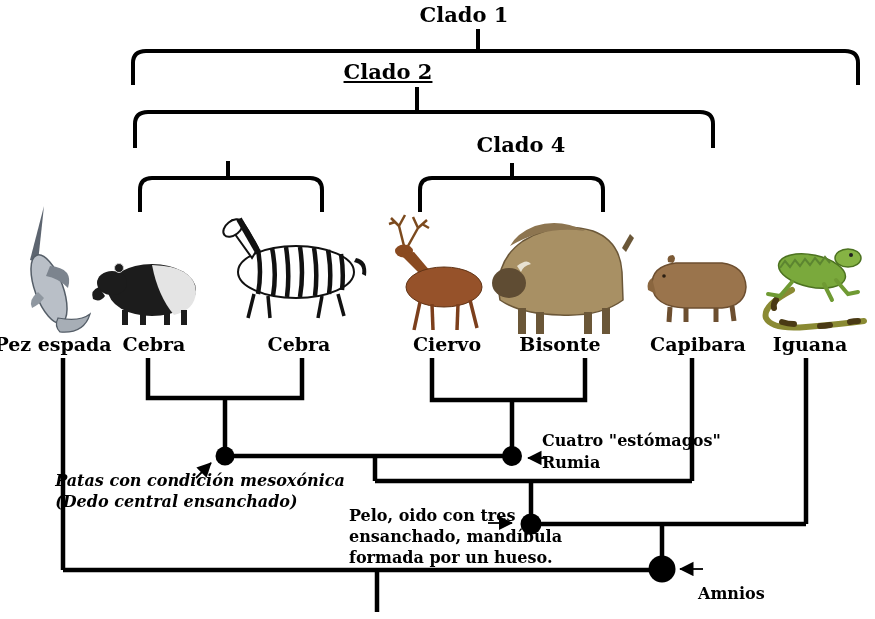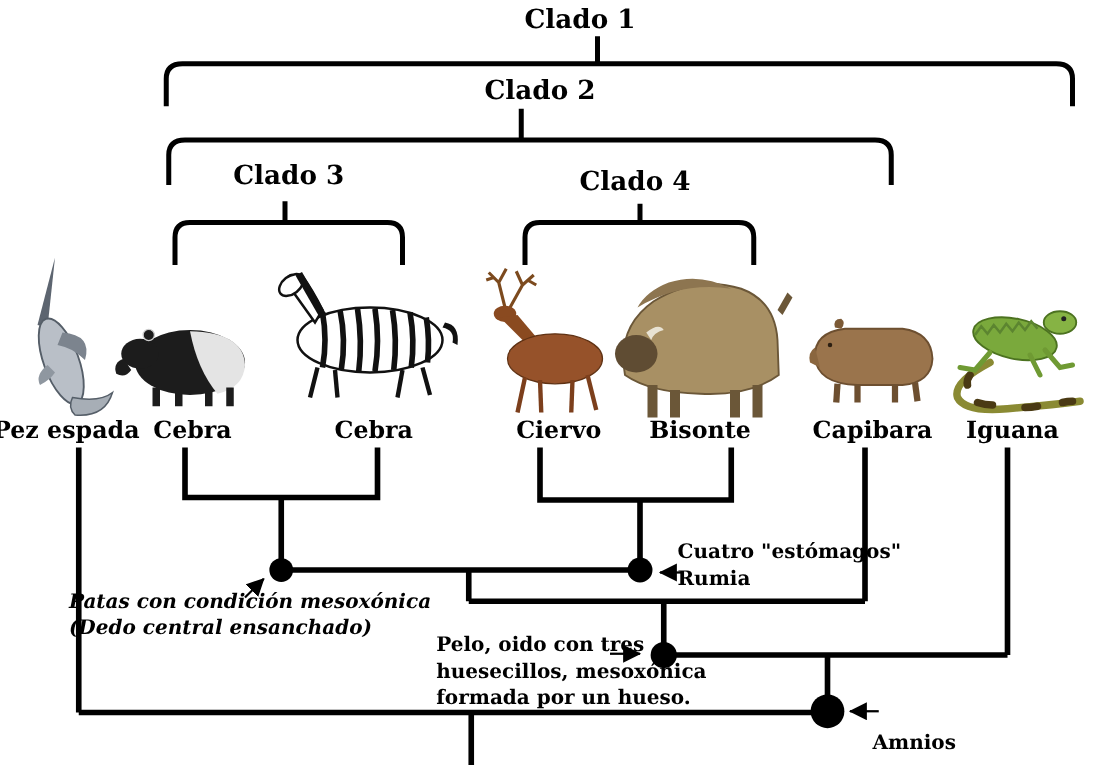--- a/index.html
+++ b/index.html
@@ -163,23 +163,22 @@
       <path d="M780 268 l5 -7 5 6 5 -7 5 6 5 -7 5 6 5 -7 5 6 5 -7 5 6" fill="none" stroke="#5c8530" stroke-width="2"></path>
       <g stroke="#6f9a33" stroke-width="4" fill="none" stroke-linecap="round">
         <path d="M836 280 L848 294 L858 292"></path>
         <path d="M792 282 L780 296 L768 294"></path>
         <path d="M824 284 L832 300"></path>
       </g>
     </g>
   </svg>
 
   <div class="lbl clade" style="left:464px;top:2px;">Clado 1</div>
-  <div class="lbl clade" style="left:432px;top:59px;">Clado 2</div>
-  <div class="lbl clade" style="left:231px;top:127px;">Clado 3</div>
-  <div class="lbl clade" style="left:508px;top:132px;text-align:center;">Clado 4</div>
+  <div class="lbl clade" style="left:388px;top:59px;text-decoration:underline;">Clado 2</div>
+  <div class="lbl clade" style="left:521px;top:132px;text-align:center;">Clado 4</div>
 
   <div class="lbl taxon" style="left:53px;top:333px;">Pez espada</div>
   <div class="lbl taxon" style="left:154px;top:333px;">Cebra</div>
   <div class="lbl taxon" style="left:299px;top:333px;">Cebra</div>
   <div class="lbl taxon" style="left:447px;top:333px;">Ciervo</div>
   <div class="lbl taxon" style="left:560px;top:333px;">Bisonte</div>
   <div class="lbl taxon" style="left:698px;top:333px;">Capibara</div>
   <div class="lbl taxon" style="left:810px;top:333px;">Iguana</div>
 
   <div class="ann centered" style="left:200px;top:470px;">
@@ -187,21 +186,21 @@
     <div class="l">(Dedo central ensanchado)</div>
   </div>
 
   <div class="ann" style="left:542px;top:430px;line-height:22px;">
     <div class="l">Cuatro "estómagos"</div>
     <div class="l">Rumia</div>
   </div>
 
   <div class="ann" style="left:349px;top:505px;">
     <div class="l">Pelo, oido con tres</div>
-    <div class="l">huesecillos, mesoxónica</div>
+    <div class="l">ensanchado, mandíbula</div>
     <div class="l">formada por un hueso.</div>
   </div>
 
   <div class="ann" style="left:698px;top:560px;margin-top:23px;">
     <div class="l">Amnios</div>
   </div>
 
 </div>
 
 </body></html>

